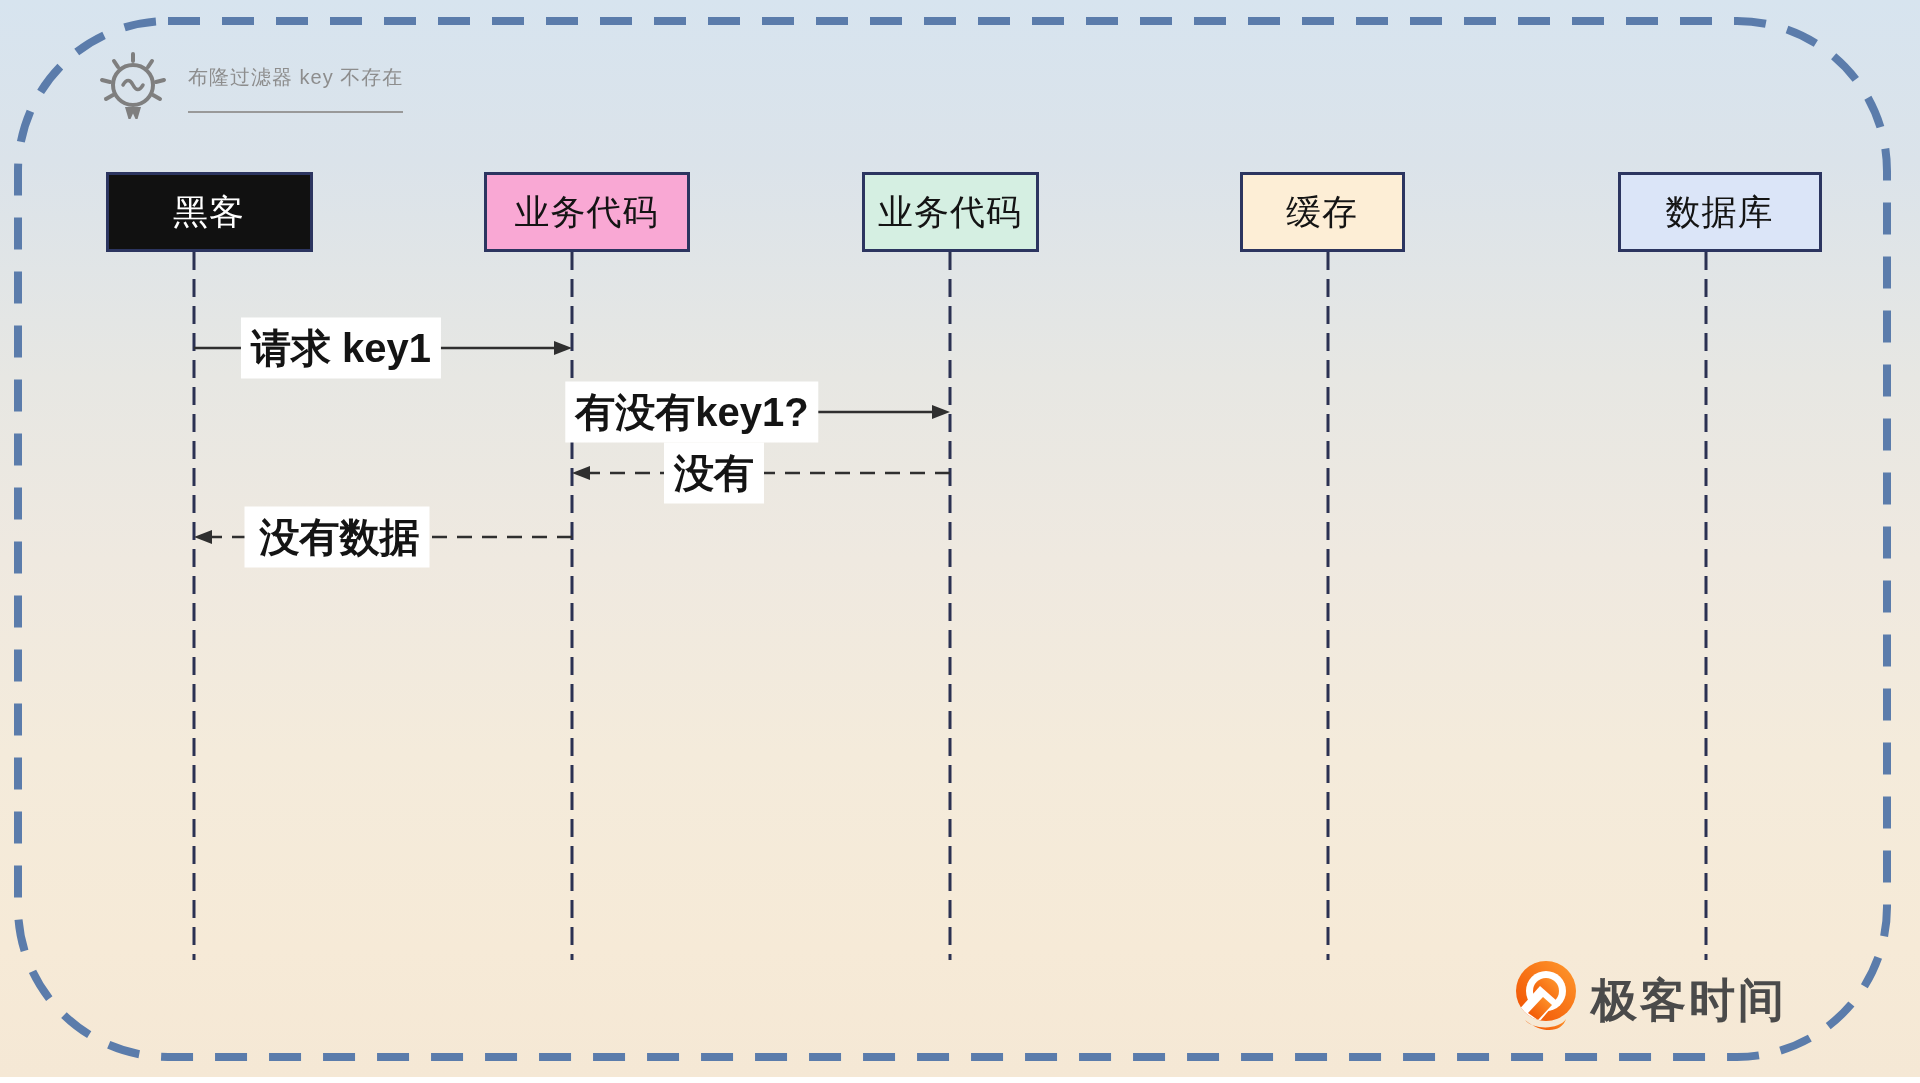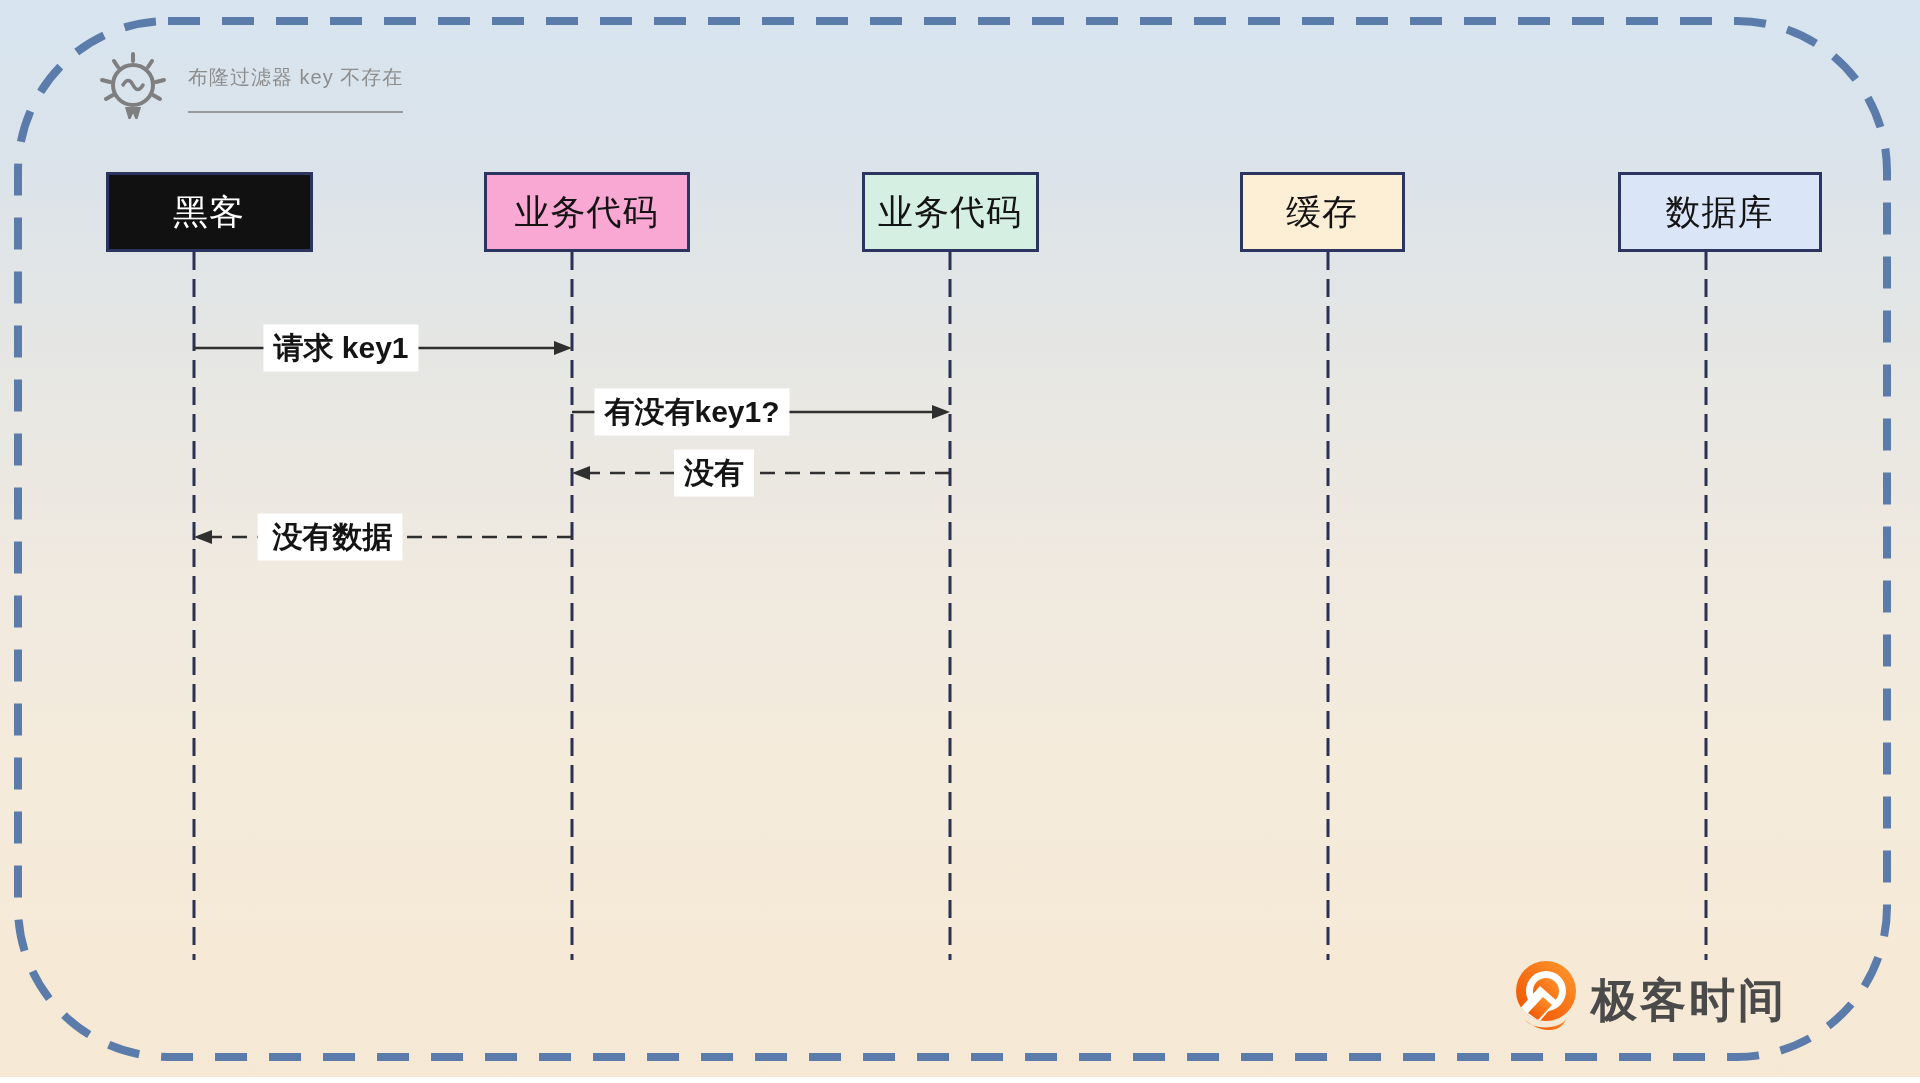--- a/index.html
+++ b/index.html
@@ -20,21 +20,21 @@
     border-bottom:2px solid #999999; padding-bottom:20px; white-space:nowrap;
   }
   .actor {
     position:absolute; border:3px solid #2c3560;
     display:flex; align-items:center; justify-content:center;
     font-size:35px; letter-spacing:1px; white-space:nowrap;
   }
   .msg-label {
     position:absolute; transform:translate(-50%,-50%);
     background:#ffffff; padding:3px 10px;
-    font-size:30px; font-weight:700; color:#141414; white-space:nowrap;
+    font-size:40px; font-weight:700; color:#141414; white-space:nowrap;
   }
   .logo { position:absolute; left:1513px; top:960px; display:flex; align-items:flex-end; }
   .logo-text { margin-left:12px; font-size:46px; font-weight:700; color:#4a4a4a; letter-spacing:3px; white-space:nowrap; }
 </style>
 </head>
 <body>
 
 <div class="canvas" style="background: linear-gradient(rgb(215, 228, 239) 0%, rgb(219, 227, 234) 15%, rgb(231, 231, 227) 35%, rgb(239, 233, 224) 52%, rgb(244, 235, 219) 70%, rgb(246, 234, 215) 88%, rgb(245, 232, 213) 100%);"></div>
 
 <svg class="overlay" width="1920" height="1083">
@@ -77,21 +77,21 @@
 
 <div class="actor" style="left: 105.5px; top: 172px; width: 207px; height: 80px; background: rgb(17, 17, 17); color: rgb(255, 255, 255); border-color: rgb(44, 53, 96);">黑客</div>
 <div class="actor" style="left: 483.5px; top: 172px; width: 206px; height: 80px; background: #f9a8d4; color: rgb(20, 20, 20); border-color: rgb(44, 53, 96);">业务代码</div>
 <div class="actor" style="left: 861.5px; top: 172px; width: 177px; height: 80px; background: rgb(213, 239, 226); color: rgb(20, 20, 20); border-color: rgb(44, 53, 96);">业务代码</div>
 <div class="actor" style="left: 1239.5px; top: 172px; width: 165px; height: 80px; background: rgb(253, 238, 214); color: rgb(20, 20, 20); border-color: rgb(44, 53, 96);">缓存</div>
 <div class="actor" style="left: 1617.5px; top: 172px; width: 204px; height: 80px; background: rgb(219, 229, 248); color: rgb(20, 20, 20); border-color: rgb(44, 53, 96);">数据库</div>
 
 <div class="msg-label" style="left: 341px; top: 348px;">请求 key1</div>
 <div class="msg-label" style="left: 692px; top: 412px;">有没有key1?</div>
 <div class="msg-label" style="left: 700px; top: 473px; margin-left: 14px;">没有</div>
-<div class="msg-label" style="left: 330px; top: 537px; padding-left: 15px;">没有数据</div>
+<div class="msg-label" style="left: 337px; top: 537px; padding-left: 15px;">没有数据</div>
 
 <div class="logo">
   <svg width="66" height="72" viewBox="0 0 66 72">
     <defs>
       <linearGradient id="og" x1="0" y1="1" x2="1" y2="0">
         <stop offset="0" stop-color="#f04e00"></stop>
         <stop offset="1" stop-color="#ff9a2e"></stop>
       </linearGradient>
       <clipPath id="ogc">
           <circle cx="33" cy="31" r="30"></circle>

